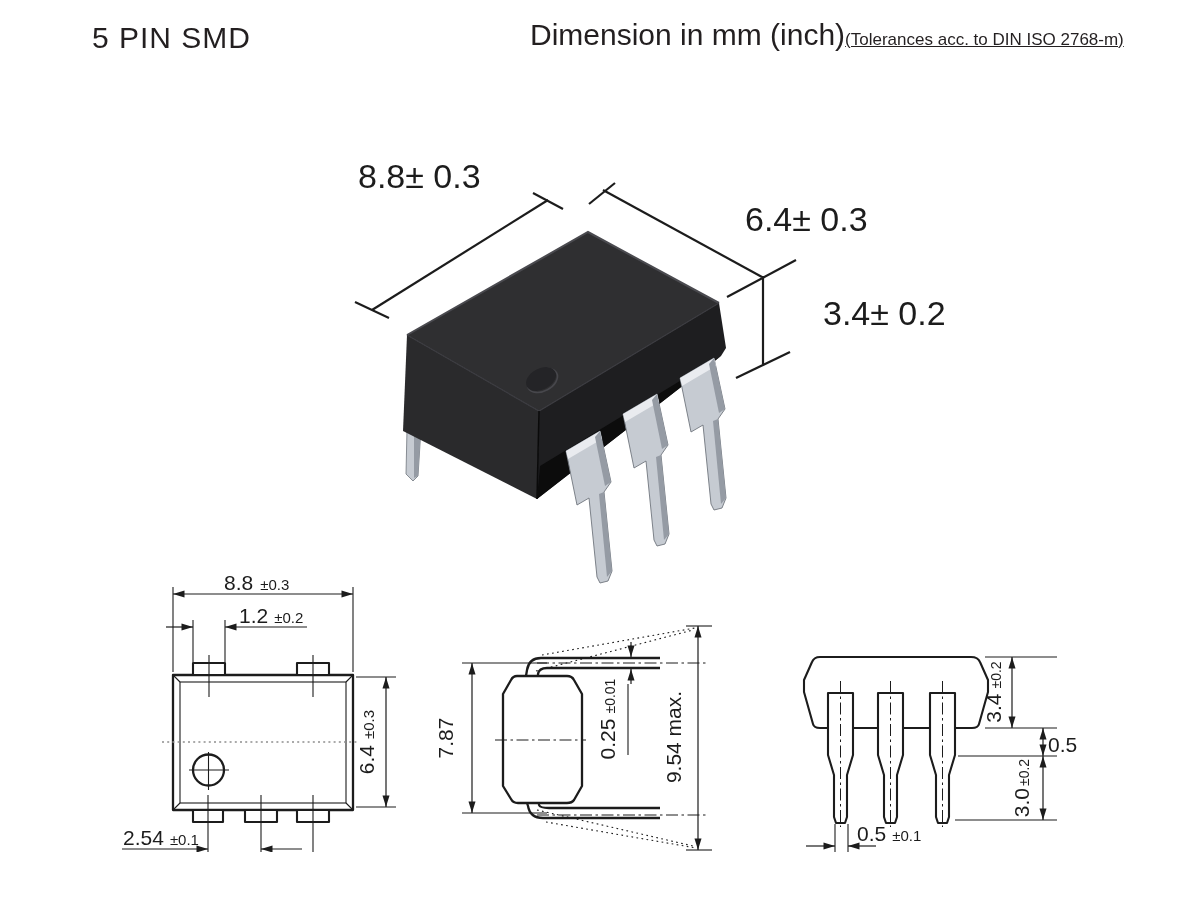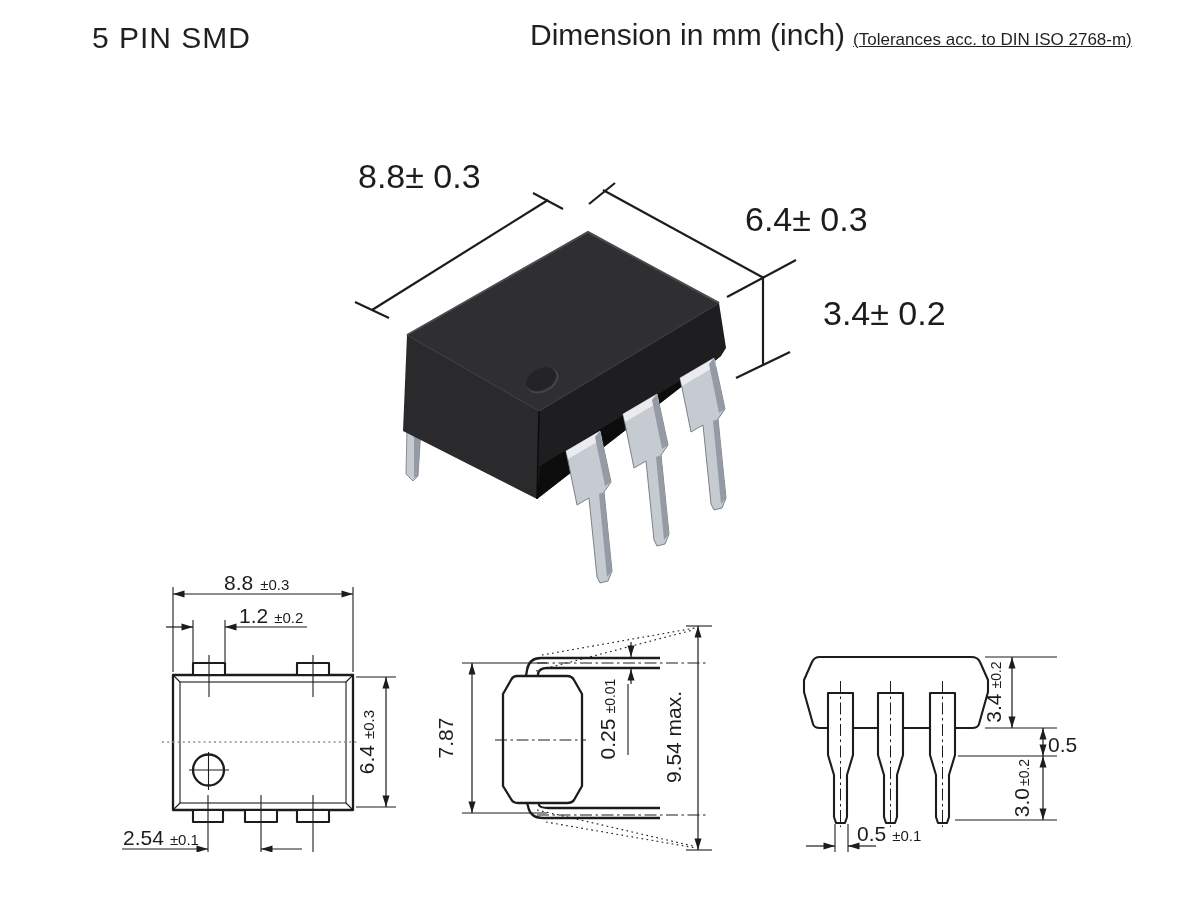--- a/index.html
+++ b/index.html
@@ -1,19 +1,19 @@
 <!DOCTYPE html>
 <html><head>
 <meta charset="utf-8">
 <style>
   html,body{margin:0;padding:0;background:#ffffff;}
   .page{position:relative;width:1200px;height:852px;background:#ffffff;overflow:hidden;
         font-family:"Liberation Sans", sans-serif;color:#231f20;}
   .hdr-title{position:absolute;left:92px;top:21px;font-size:30px;letter-spacing:1px;}
-  .hdr-center{position:absolute;left:530px;top:18px;display:flex;align-items:baseline;gap:8px;}
+  .hdr-center{position:absolute;left:530px;top:18px;display:flex;align-items:baseline;}
   .hdr-big{font-size:30px;}
   .hdr-small{font-size:17px;text-decoration:underline;}
   svg{position:absolute;left:0;top:0;}
   svg text{fill:#1c1c1c;font-family:"Liberation Sans", sans-serif;}
   .t34{font-size:34px;}
   .t21{font-size:21px;}
   .t15{font-size:15px;}
   .t14{font-size:14px;}
   .obj{stroke:#1c1c1c;stroke-width:2.3;fill:none;stroke-linejoin:round;}
   .objw{stroke:#1c1c1c;stroke-width:2.1;fill:#ffffff;stroke-linejoin:round;}

